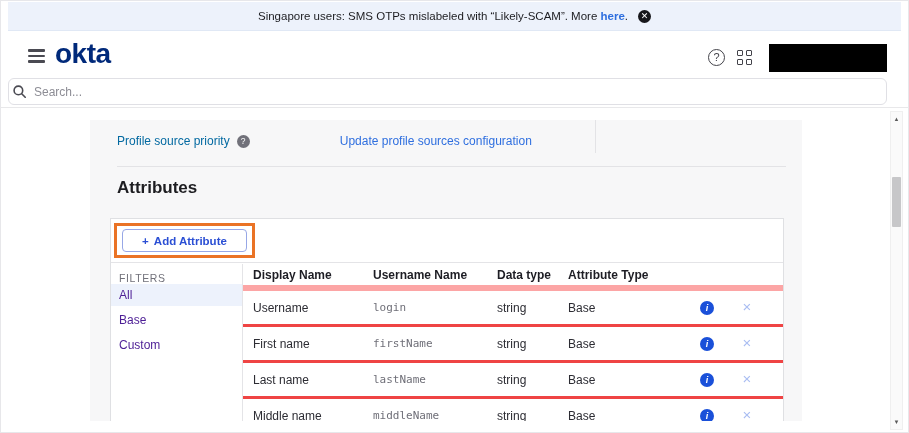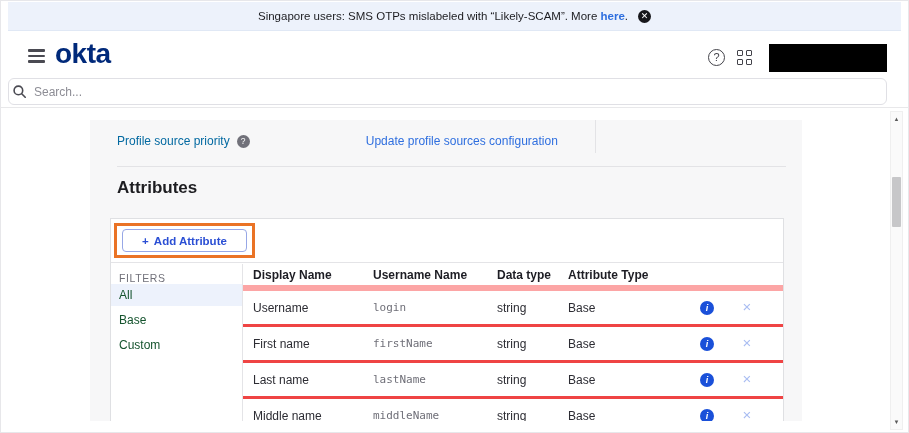--- a/index.html
+++ b/index.html
@@ -53,21 +53,21 @@
   .content {
     position:absolute; left:90px; top:120px; width:712px; height:301px;
     background:#f7f7f8; overflow:hidden;
   }
   .ps-row { position:absolute; left:27px; top:6px; height:30px; display:flex; align-items:center; font-size:12px; }
   .ps-label { color:#0369a1; }
   .q-icon {
     margin-left:7px; width:13px; height:13px; border-radius:50%; background:#71717a;
     color:#fff; font-size:8.5px; line-height:13px; text-align:center; display:inline-block;
   }
-  .ps-link { margin-left:116px; color:var(--link_blue,#2f6fdf); text-decoration:none; cursor:pointer; }
+  .ps-link { margin-left:90px; color:var(--link_blue,#2f6fdf); text-decoration:none; cursor:pointer; }
   .vdiv { position:absolute; left:505px; top:0; width:1px; height:33px; background:#e3e3e6; }
   .hdiv { position:absolute; left:27px; top:46px; width:669px; height:1px; background:#e3e3e6; }
   .attr-title { position:absolute; left:27px; top:58px; font-size:17px; font-weight:bold; color:#1d1d21; }
   
   .card {
     position:absolute; left:20px; top:98px; width:674px; height:230px;
     background:#fff; border:1px solid #dfe0e3;
   }
   .card-top { position:relative; height:44px; border-bottom:1px solid #e4e4e7; }
   .orange-box {
@@ -78,21 +78,21 @@
   .add-btn {
     width:125px; height:23px; background:#fff; border:1px solid #97a7e6; border-radius:4px;
     color:var(--button_blue,#2b4fd4); font-size:11.5px; font-weight:bold;
     font-family:"Liberation Sans",sans-serif; cursor:pointer;
     display:flex; align-items:center; justify-content:center; gap:5px;
   }
   .card-body { position:absolute; left:0; top:45px; right:0; bottom:0; display:flex; }
   
   .filters { width:132px; border-right:1px solid #e4e4e7; padding-top:8px; flex:none; }
   .filters-label { padding-left:8px; font-size:10.5px; letter-spacing:0.6px; color:#71717a; }
-  .fitem { height:22px; line-height:22px; padding-left:8px; font-size:12px; color:#14532d; margin-bottom:3px; cursor:pointer; }
+  .fitem { height:22px; line-height:22px; padding-left:8px; font-size:12px; color:#4c1d95; margin-bottom:3px; cursor:pointer; }
   .fitem.sel { background:var(--filter_selected_bg,#edf2fc); }
   
   .tablewrap { flex:1; }
   .thead, .trow {
     display:grid; grid-template-columns:120px 124px 71px 119px 40px 40px;
     padding-left:10px; align-items:center;
   }
   .thead { height:27px; border-bottom:6px solid #fca5a5; font-size:12px; font-weight:bold; color:#1d1d24; }
   .trow { height:36px; border-bottom:3px solid #ef4444; font-size:12px; color:#2c2c33; }
   .cell.variable { font-family:"DejaVu Sans Mono", monospace; font-size:11px; color:#6f6f78; }

